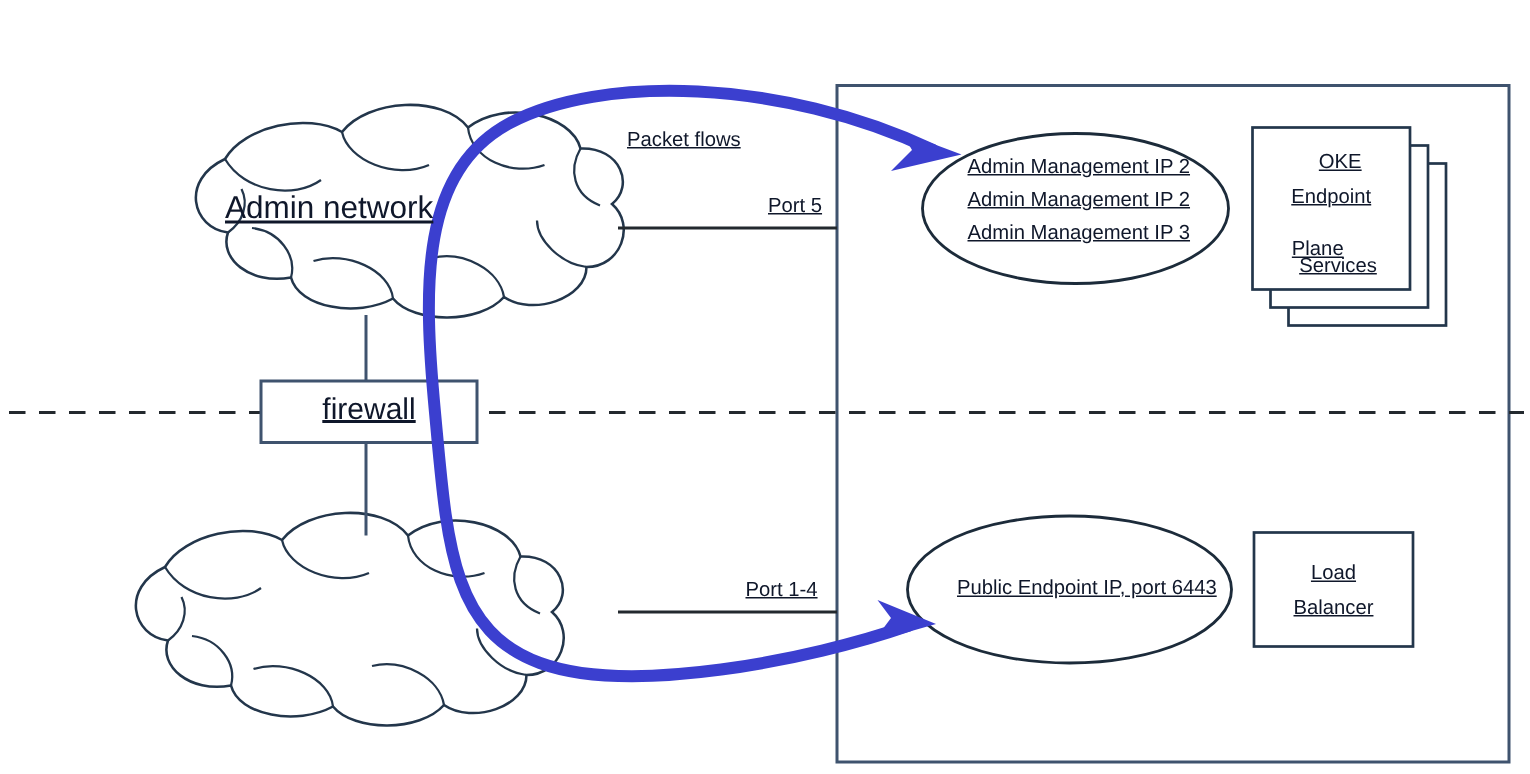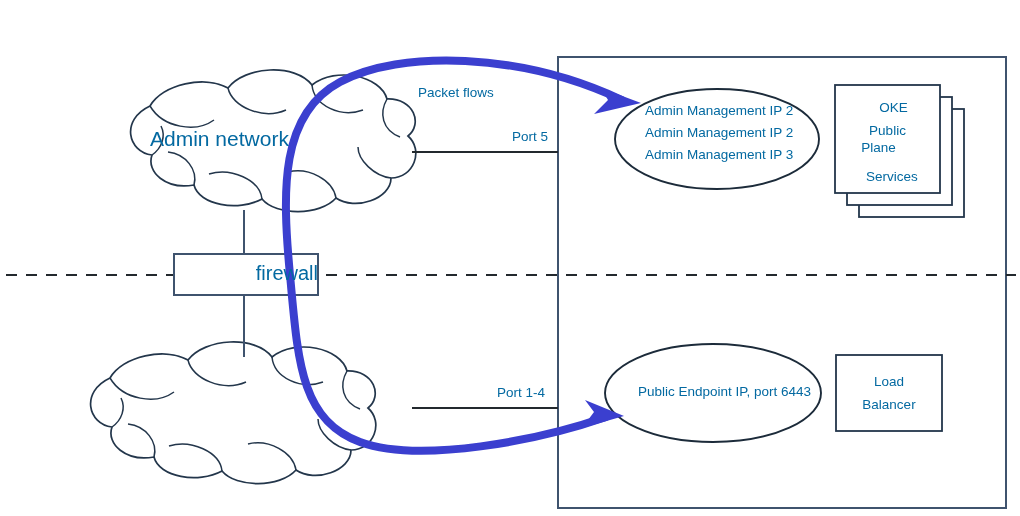--- a/index.html
+++ b/index.html
@@ -19,24 +19,25 @@
   }
   #canvas svg.layer {
     position: absolute;
     left: 0;
     top: 0;
     width: 1020px;
     height: 516px;
   }
   .lbl {
     position: absolute;
-    color: #0369a1;
+    color: #0f172a;
     white-space: pre;
     line-height: 1.18;
     pointer-events: none;
+    text-decoration: underline;
   }
   .lbl-center {
     text-align: center;
   }
   .t-cloud   { font-size: 21px; }
   .t-fw      { font-size: 20px; }
   .t-small   { font-size: 13.5px; }
   .t-ip      { font-size: 13.5px; }
   .t-box     { font-size: 13.5px; text-align: center; }
 </style>
@@ -126,35 +127,35 @@
 
       <polygon points="624,416 585,400 594,412 582,428" fill="#3b3fcf"></polygon>
     </g>
 
     <line x1="940" y1="217" x2="964" y2="217" stroke="#23364b" stroke-width="0"></line>
   </svg>
 
   <div class="lbl t-cloud" style="left:150px; top:127px; width:166px;">Admin network</div>
 
 
-  <div class="lbl t-fw lbl-center" style="left:174px; top:262px; width:144px;text-align:right;">firewall</div>
+  <div class="lbl t-fw lbl-center" style="left:174px; top:262px; width:144px;">firewall</div>
 
   <div class="lbl t-small" style="left:418px; top:85px;">Packet flows</div>
 
   <div class="lbl t-small" style="left:512px; top:129px;">Port 5</div>
 
   <div class="lbl t-small" style="left:497px; top:385px;">Port 1-4</div>
 
   <div class="lbl t-ip" style="left:645px; top:103px;">Admin Management IP 2</div>
   <div class="lbl t-ip" style="left:645px; top:125px;">Admin Management IP 2</div>
   <div class="lbl t-ip" style="left:645px; top:147px;">Admin Management IP 3</div>
 
   <div class="lbl t-box" style="left:835px; top:100px; width:117px;">OKE</div>
-  <div class="lbl t-box" style="left:835px; top:123px; width:105px;">Public</div>
-  <div class="lbl t-box" style="left:835px; top:140px; width:87px;">Plane</div>
+  <div class="lbl t-box" style="left:835px; top:123px; width:105px;">Endpoint</div>
+  <div class="lbl t-box" style="left:835px; top:158px; width:87px;">Plane</div>
   <div class="lbl t-box" style="left:835px; top:169px; width:114px;">Services</div>
 
 
   <div class="lbl t-ip" style="left:638px; top:384px;">Public Endpoint IP, port 6443</div>
 
   <div class="lbl t-box" style="left:836px; top:374px; width:106px;">Load</div>
   <div class="lbl t-box" style="left:836px; top:397px; width:106px;">Balancer</div>
 
 </div>
 

